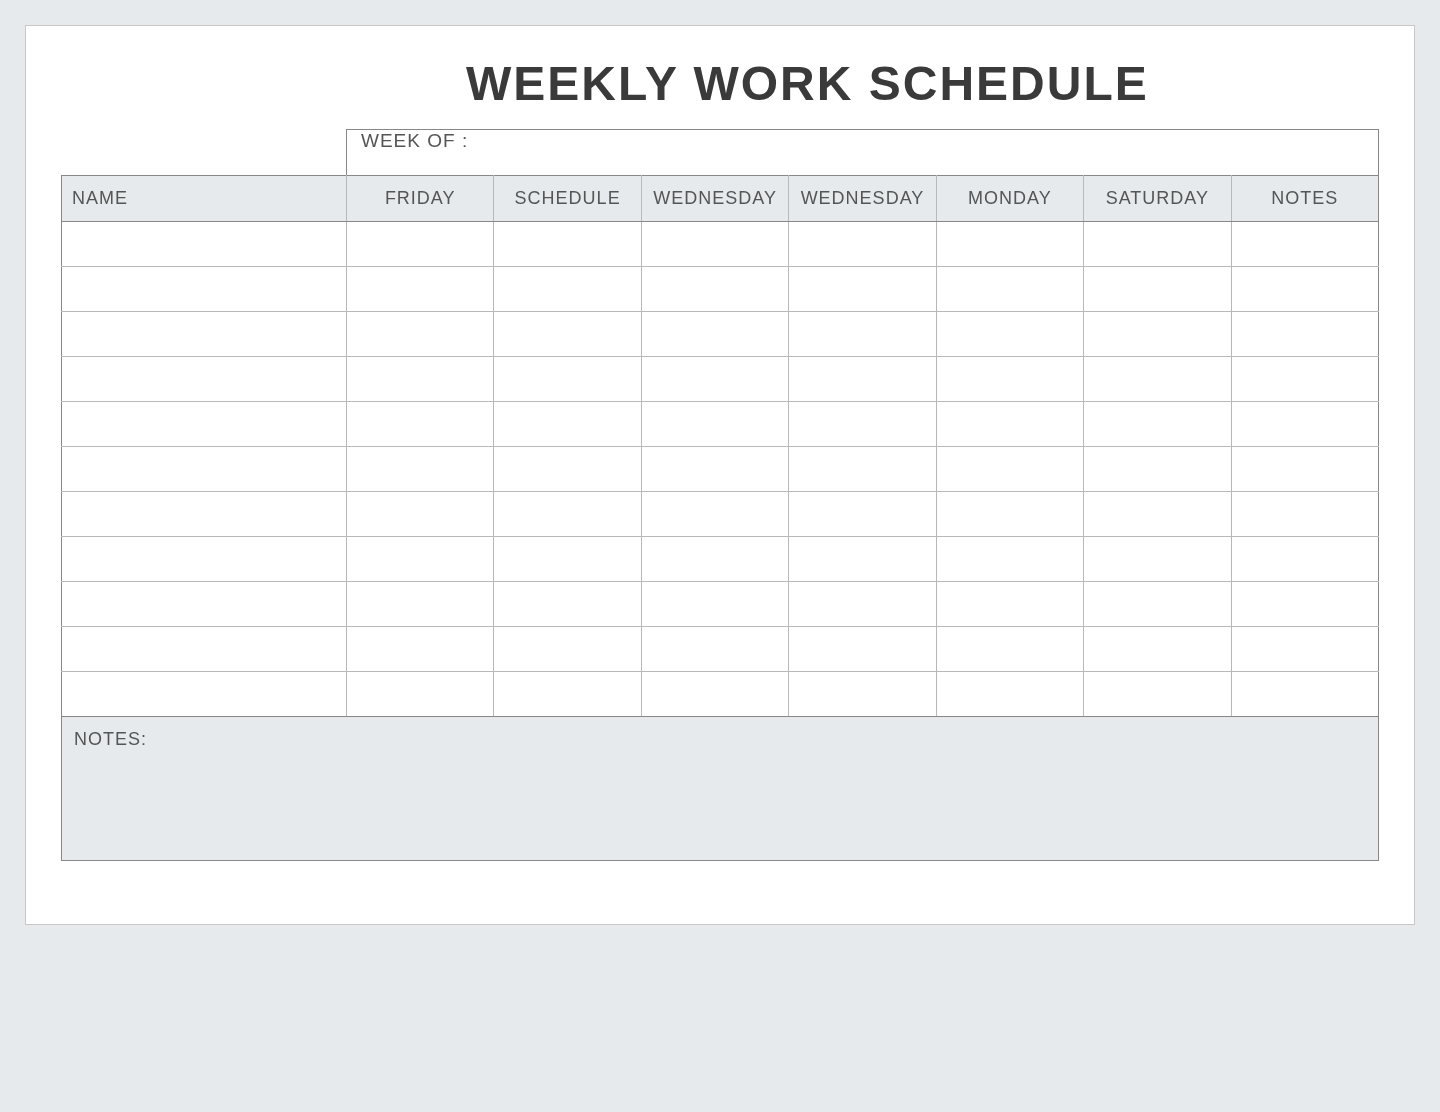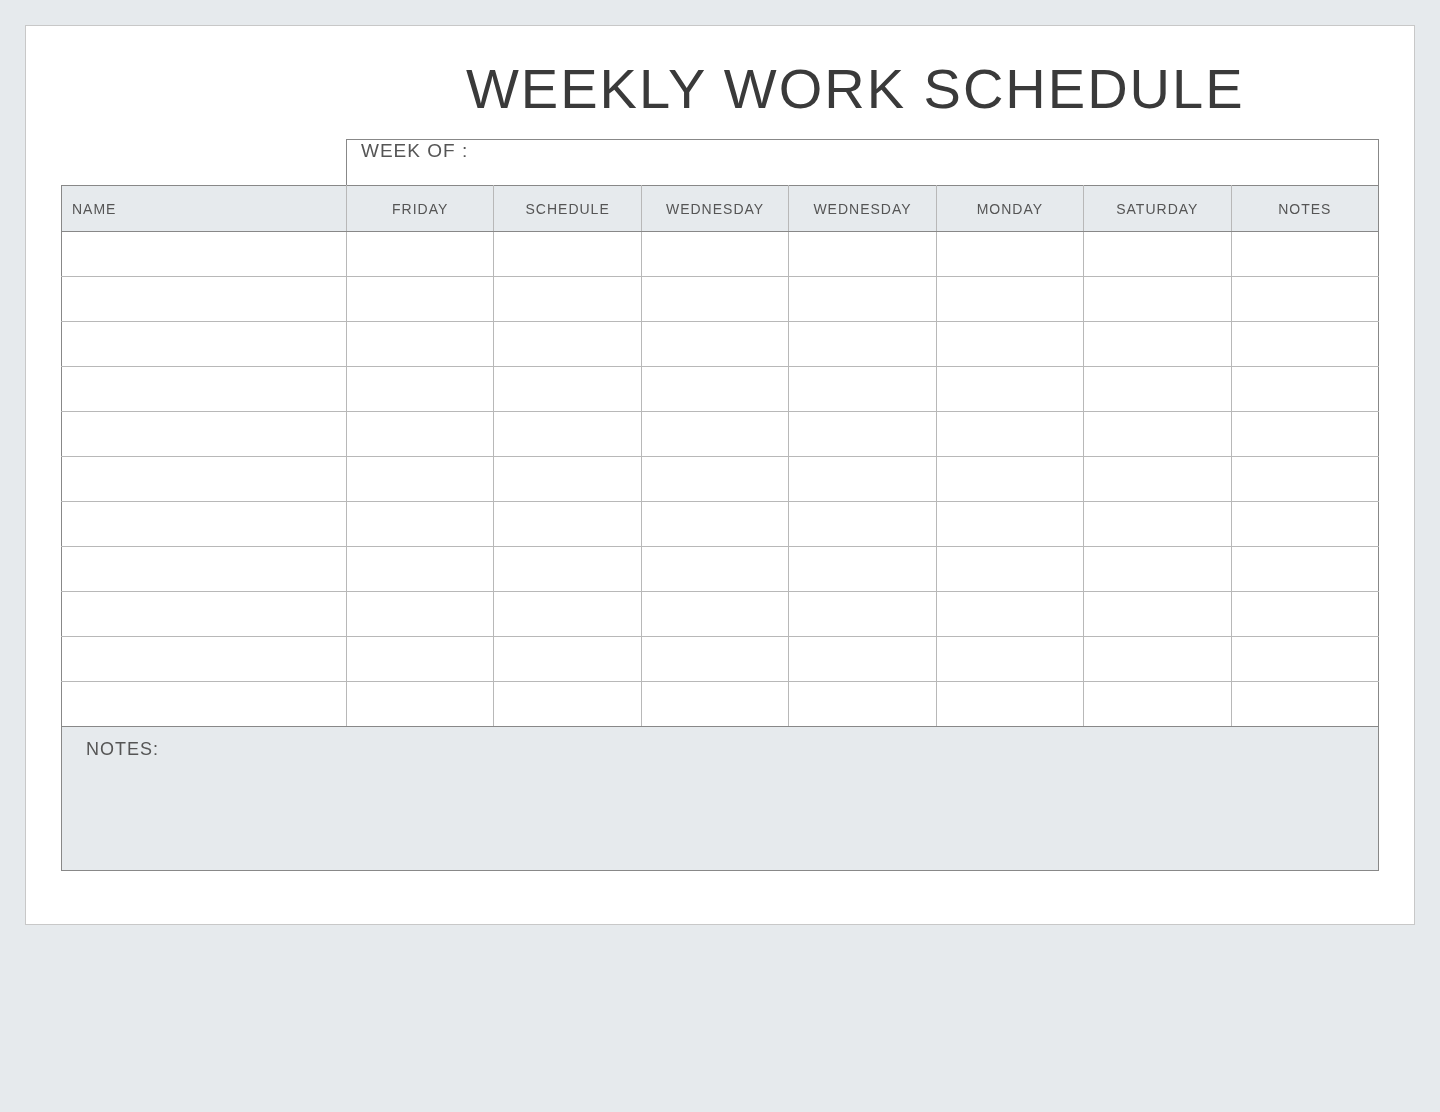--- a/index.html
+++ b/index.html
@@ -16,22 +16,22 @@
     }
     .page {
       background: #ffffff;
       width: 100%;
       height: 900px;
       border: 1px solid #c8c8c8;
       padding: 30px 35px 0 35px;
       position: relative;
     }
     .title {
-      font-size: 56px;
-      font-weight: 400;
+      font-size: 48px;
+      font-weight: 700;
       color: #3a3a3a;
       letter-spacing: 2px;
       margin-left: 405px;
       margin-bottom: 18px;
       font-family: Arial Black, Arial, sans-serif;
     }
     .week-of-row {
       margin-left: 285px;
       border: 1px solid #888;
       border-bottom: none;
@@ -48,21 +48,21 @@
       width: 100%;
       table-layout: fixed;
     }
     .schedule-table th,
     .schedule-table td {
       border: 1px solid #b8b8b8;
     }
     .schedule-table thead th {
       background: #e6eaed;
       font-weight: normal;
-      font-size: 14px;
+      font-size: 18px;
       color: #555;
       letter-spacing: 1px;
       height: 46px;
       text-align: center;
       border-top: 1px solid #888;
       border-bottom: 1px solid #888;
     }
     .schedule-table thead th.name-col {
       text-align: left;
       padding-left: 10px;
@@ -87,21 +87,21 @@
       border-top: 1px solid #888;
     }
     .schedule-table tbody tr:last-child td {
       border-bottom: 1px solid #888;
     }
     .notes-section {
       background: #e6eaed;
       border: 1px solid #888;
       border-top: none;
       height: 144px;
-      padding: 12px 24px;
+      padding: 12px 12px;
       font-size: 18px;
       color: #555;
       letter-spacing: 1px;
     }
   </style>
 </head>
 <body>
 
 <div class="page">
   <div class="title">WEEKLY WORK SCHEDULE</div>

